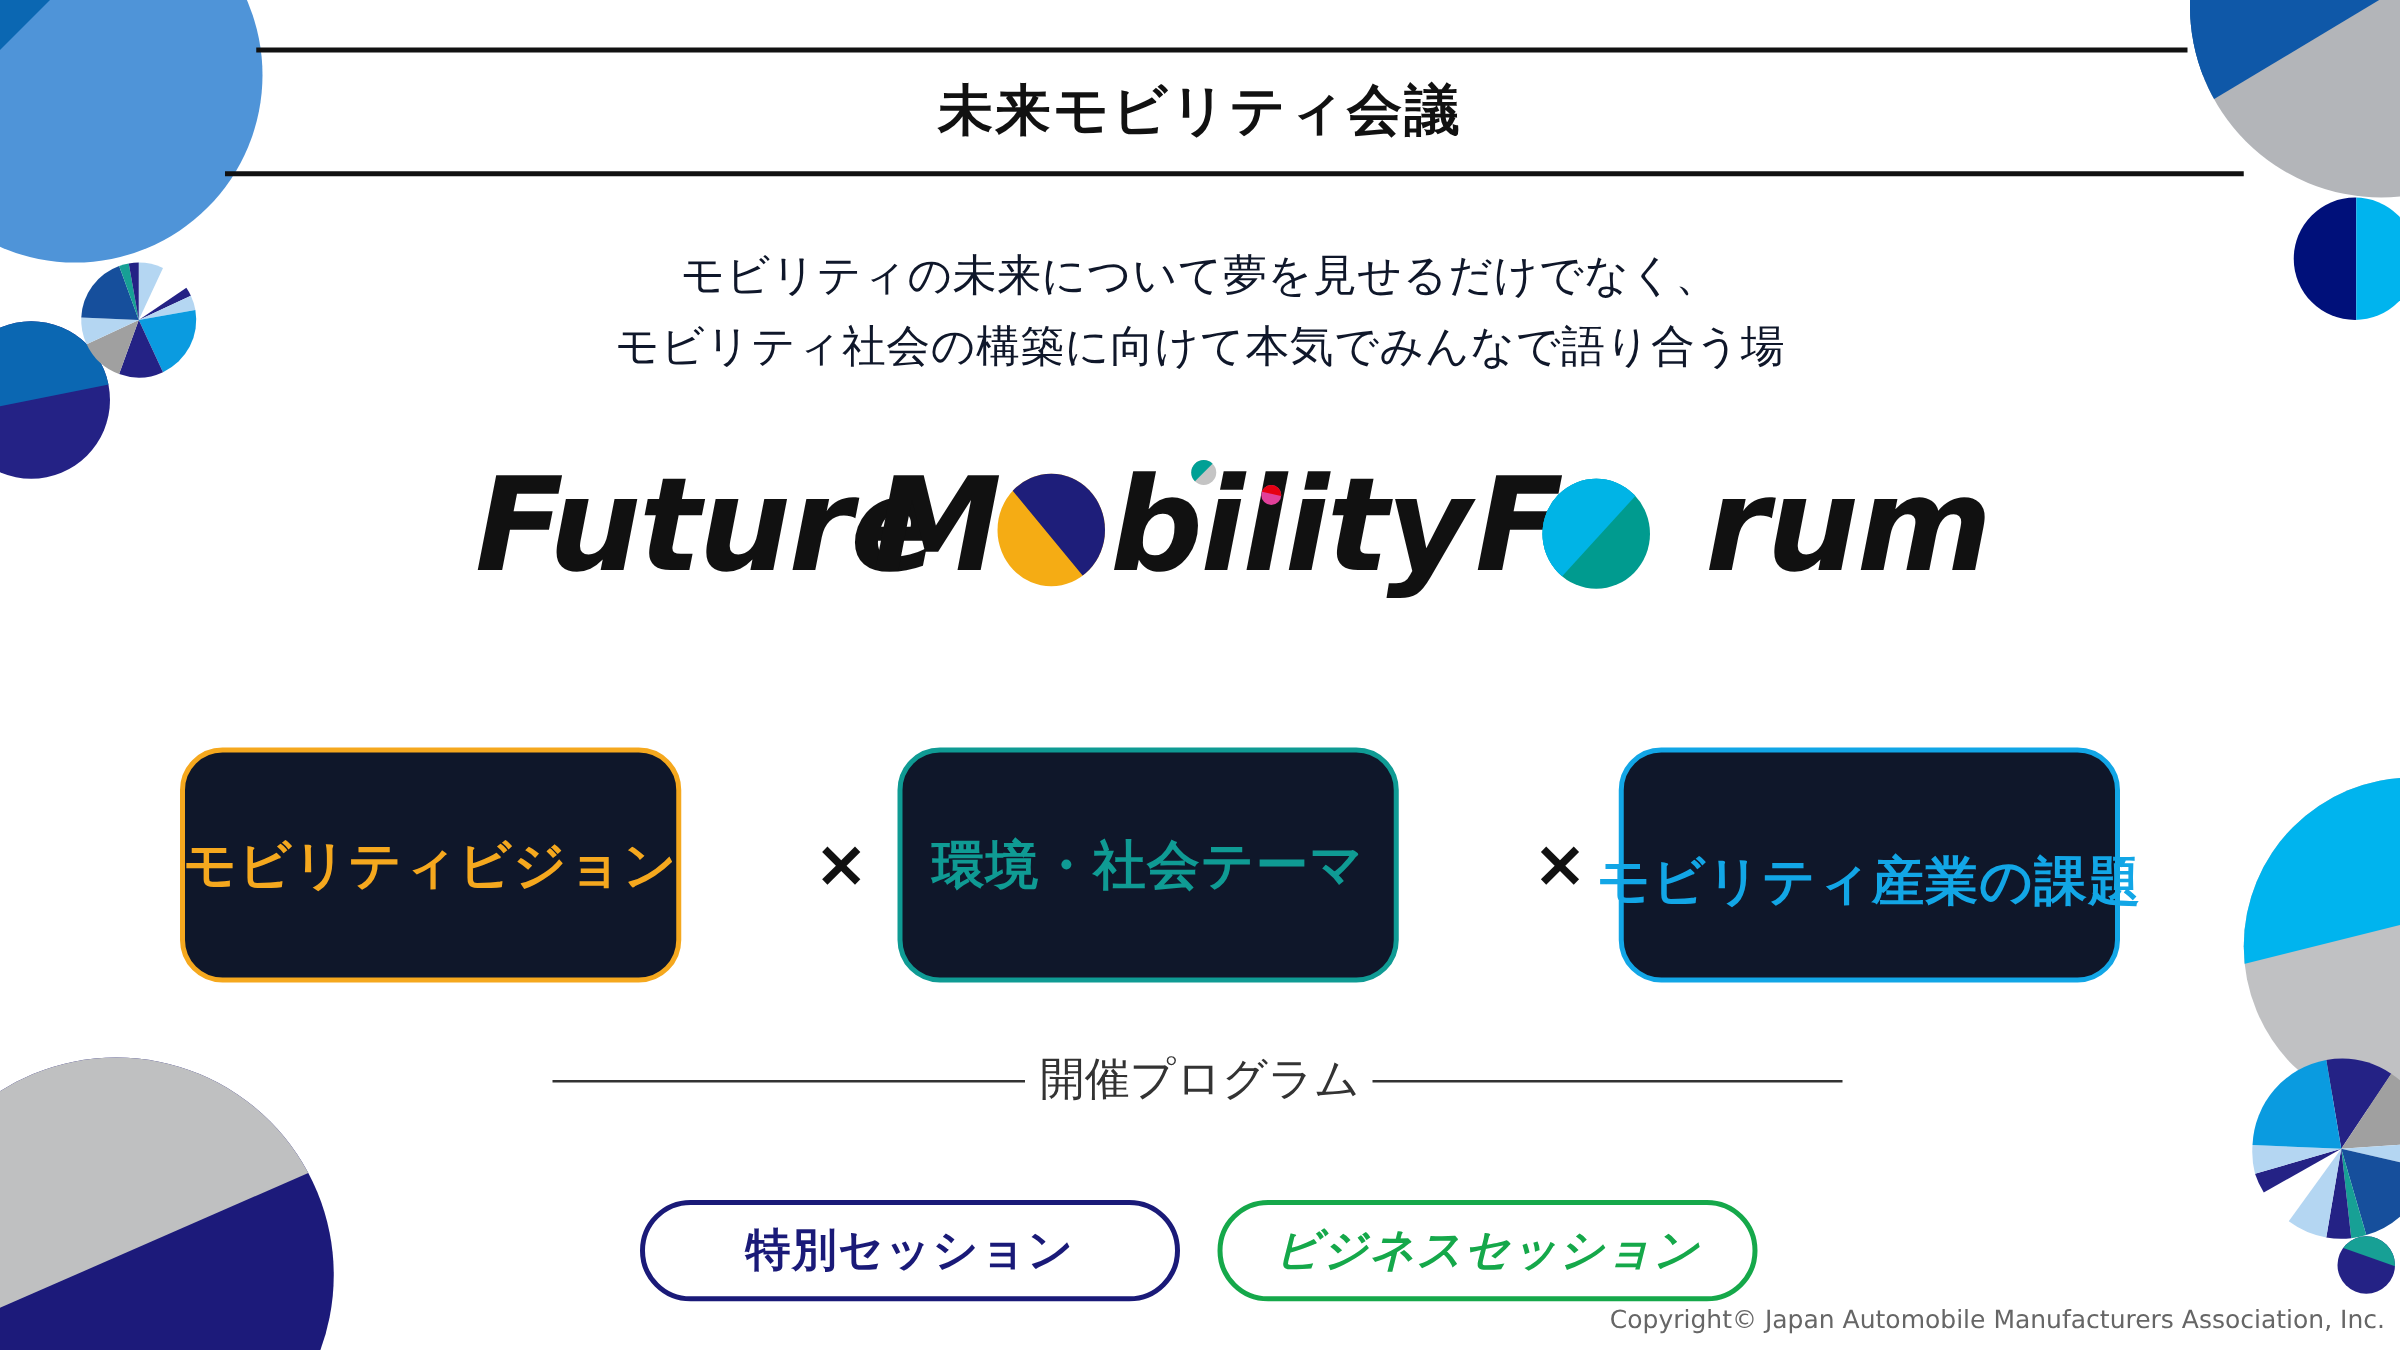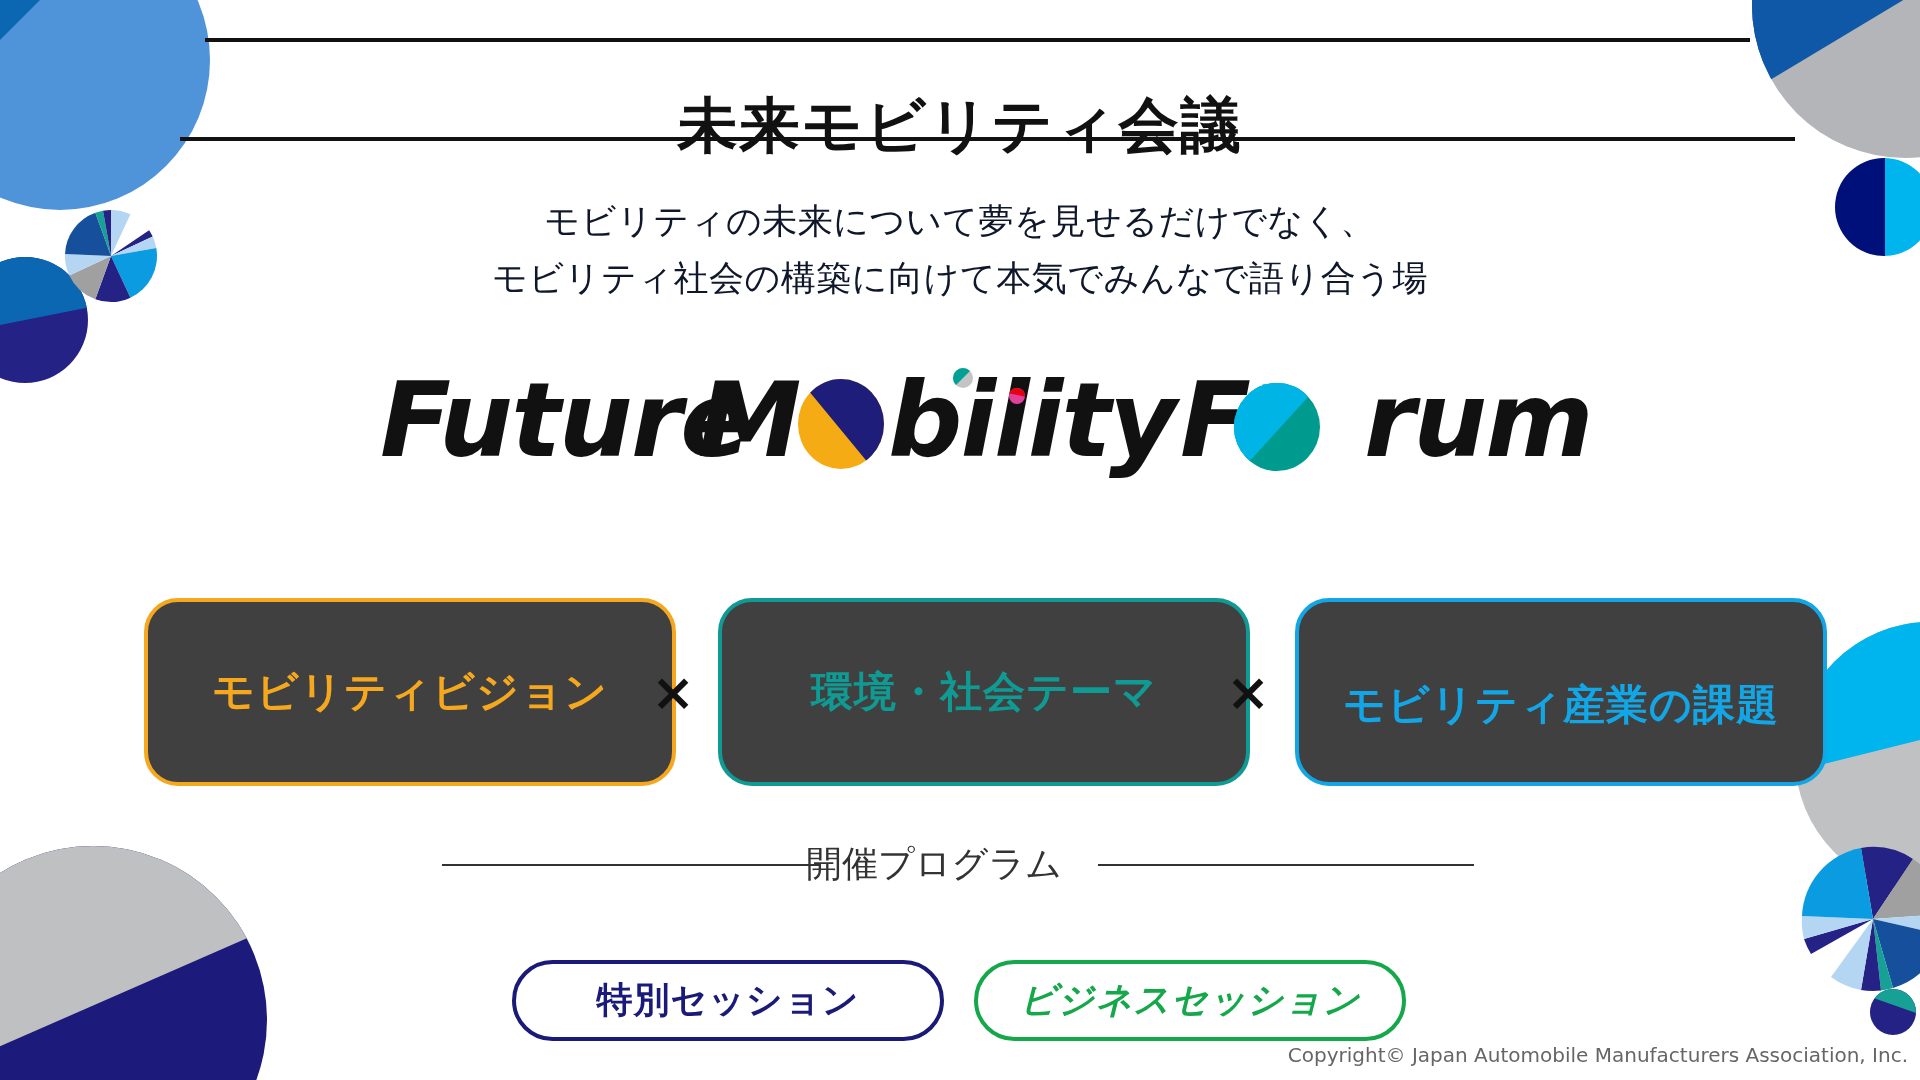--- a/index.html
+++ b/index.html
@@ -3,37 +3,37 @@
 <meta charset="utf-8">
 <style>
   html, body { margin:0; padding:0; background:#ffffff; }
   body { width:1920px; height:1080px; position:relative; overflow:hidden;
          font-family:"DejaVu Sans", "Liberation Sans", sans-serif; color:#111; }
   .abs { position:absolute; }
   #deco { position:absolute; left:0; top:0; width:1920px; height:1080px; pointer-events:none; }
 
   .title-rule { position:absolute; height:4px; background:#111; }
   .page-title { position:absolute; left:560px; width:800px; top:52px; text-align:center;
-                font-size:60px; font-weight:bold; letter-spacing:2px; color:#111; line-height:74px;margin-top:36px; }
+                font-size:44px; font-weight:bold; letter-spacing:2px; color:#111; line-height:74px; }
 
   .tagline { position:absolute; left:360px; width:1200px; text-align:center;
              font-size:35px; color:#0f172a; line-height:46px; letter-spacing:0.5px; }
 
   .logo { position:absolute; left:380px; top:360px; width:1160px; height:140px; }
   .logo-word { position:absolute; font-family:"DejaVu Sans", sans-serif; font-weight:bold;
                font-style:italic; color:#111; font-size:104px; line-height:120px; top:0; letter-spacing:-2px; }
 
-  .theme-box { position:absolute; top:598px; width:532px; height:188px; border-radius:34px;
+  .theme-box { position:absolute; top:598px; width:401px; height:188px; border-radius:34px;
                border:4px solid; box-sizing:border-box; display:flex; align-items:center; justify-content:center;
-               background:#404040; }
+               background:#0f172a; }
   .theme-label { font-size:42px; font-weight:bold; letter-spacing:1px; white-space:nowrap; }
   .times { position:absolute; top:664px; font-size:52px; font-weight:bold; color:#111; width:50px; text-align:center; line-height:56px; }
 
   .prog-line { position:absolute; top:864px; height:2px; background:#333; }
-  .prog-label { position:absolute; left:796px; width:276px; top:842px; text-align:center;
+  .prog-label { position:absolute; left:822px; width:276px; top:842px; text-align:center;
                 font-size:36px; color:#333; line-height:44px; }
 
   .pill { position:absolute; top:925px; width:432px; height:81px; border-radius:41px; border:4px solid;
           box-sizing:border-box; display:flex; align-items:center; justify-content:center; background:#fff;margin-top:35px; }
   .pill-label { font-size:36px; font-weight:bold; letter-spacing:1px; white-space:nowrap; }
 
   .copyright { position:absolute; right:12px; top:1043px; font-size:20px; color:#666; line-height:24px; }
 </style>
 </head>
 <body>

